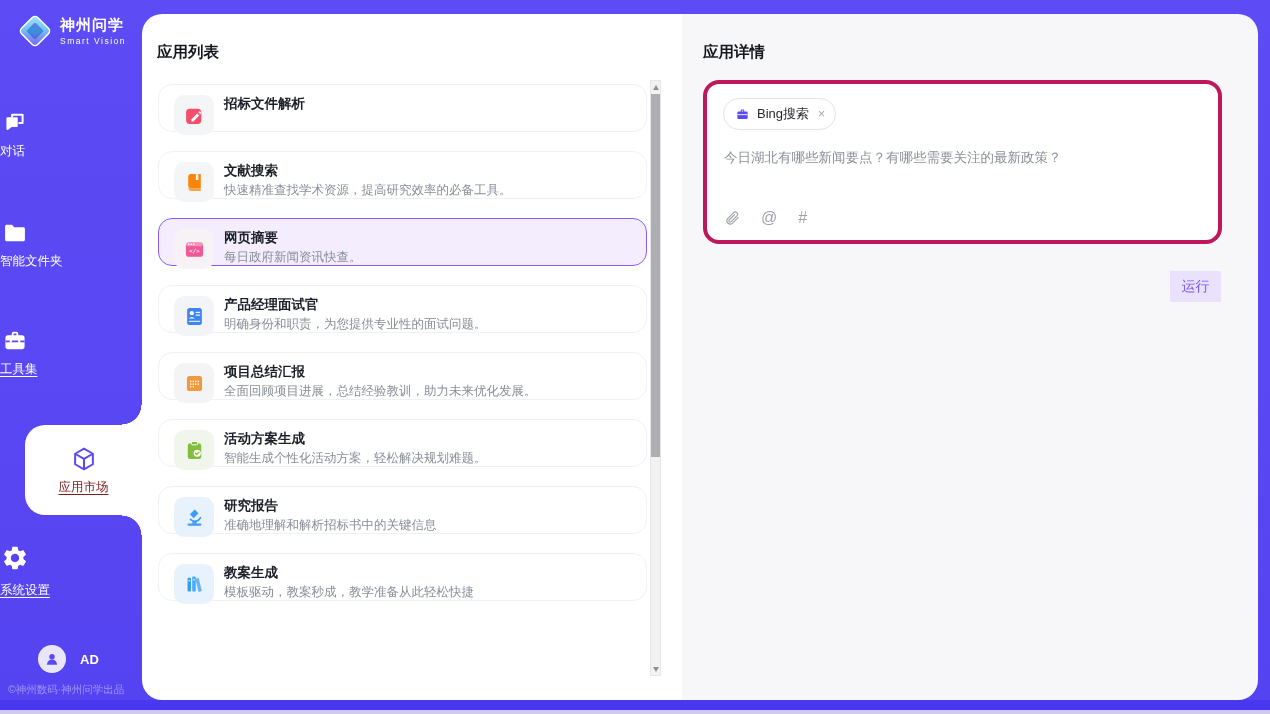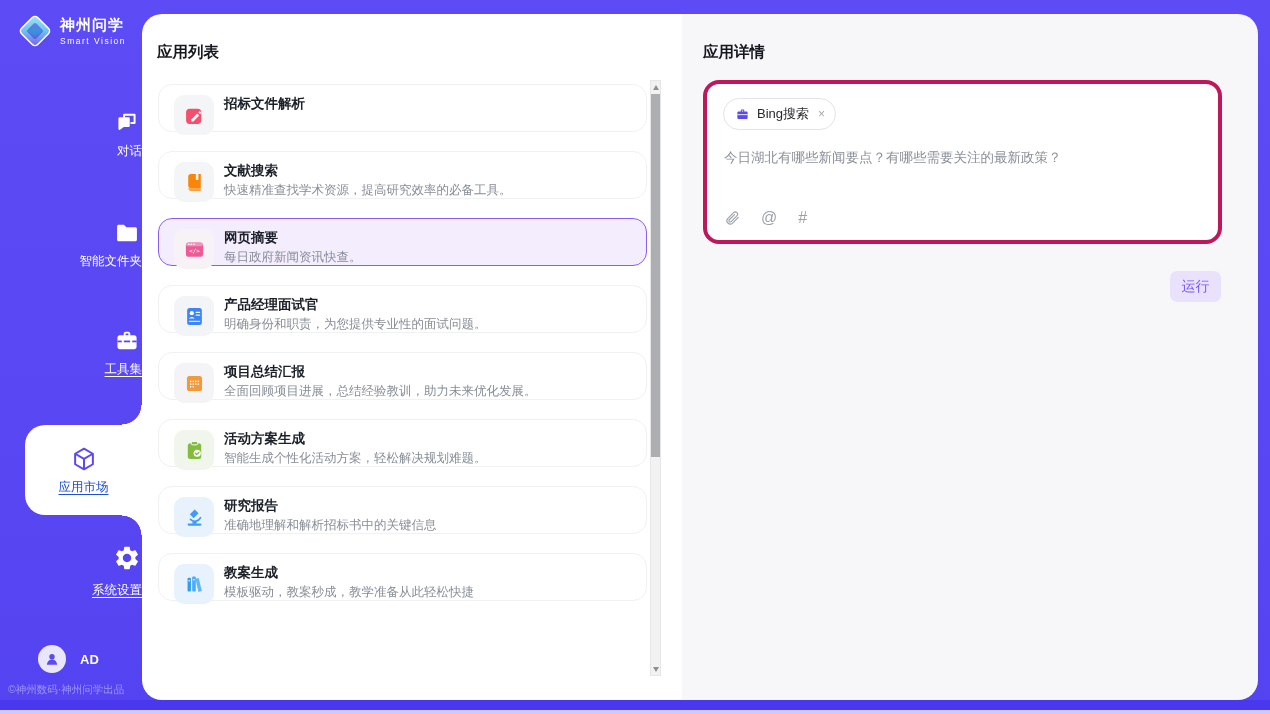--- a/index.html
+++ b/index.html
@@ -10,28 +10,28 @@
   .bottom-bar  { position:absolute; left:0; top:700px; width:1270px; height:10px; background:#4a38ef; }
   .bottom-light{ position:absolute; left:0; top:710px; width:1270px; height:4px; background:#cfc9f7; }
 
   
   .sidebar { position:absolute; left:0; top:0; width:142px; height:700px; color:#fff; }
   .logo-row { position:absolute; top:12px; left:16px; display:flex; align-items:center; gap:6px; }
   .logo-mark { width:38px; height:38px; }
   .brand-name { font-size:15px; font-weight:bold; letter-spacing:1px; }
   .brand-sub  { font-size:8.5px; letter-spacing:1.5px; margin-top:1px; }
 
-  .nav-item { position:absolute; left:0; width:142px; display:flex; flex-direction:column; align-items:flex-end; gap:5px; cursor:pointer; }
+  .nav-item { position:absolute; left:0; width:142px; display:flex; flex-direction:column; align-items:flex-start; gap:5px; cursor:pointer; }
   .nav-icon { width:30px; height:30px; display:flex; align-items:center; justify-content:center; }
   .nav-icon svg { width:28px; height:28px; }
   .nav-label { font-size:12.5px; color:#fff; }
   .nav-label.u { text-decoration:underline; text-underline-offset:3px; }
 
   .active-tab { position:absolute; left:25px; top:425px; width:117px; height:90px; background:#fff; border-radius:20px 0 0 20px; display:flex; flex-direction:column; align-items:center; justify-content:center; gap:5px; cursor:pointer; }
-  .active-tab .nav-label { color:#1d4ed8; text-decoration:underline; text-underline-offset:3px; }
+  .active-tab .nav-label { color:#7f1d1d; text-decoration:underline; text-underline-offset:3px; }
   .fillet { position:absolute; right:0; width:20px; height:20px; }
   .fillet.top { top:-20px; background:radial-gradient(circle 20px at 0 0, rgba(0,0,0,0) 0 19px, #fff 19.6px); }
   .fillet.bot { bottom:-20px; background:radial-gradient(circle 20px at 0 100%, rgba(0,0,0,0) 0 19px, #fff 19.6px); }
 
   .user-row { position:absolute; top:645px; left:38px; display:flex; align-items:center; gap:14px; cursor:pointer;font-weight:bold; }
   .avatar { width:28px; height:28px; border-radius:50%; background:#eae6fa; display:flex; align-items:center; justify-content:center; }
   .avatar svg { width:18px; height:18px; }
   .user-name { font-size:13px; color:#fff; }
   .copyright { position:absolute; top:683px; left:8px; font-size:10.5px; color:rgba(255,255,255,.42); white-space:nowrap; }
 
@@ -61,21 +61,21 @@
   .panel-detail .panel-title { left:21px; }
   .detail-card { position:absolute; left:21px; top:66px; width:519px; height:164px; background:#fff; border:4px solid #be185d; border-radius:16px; }
   .chip { position:absolute; left:16px; top:14px; height:32px; padding:0 10px 0 11px; border:1px solid #e4e4e8; border-radius:16px; background:#fff; display:inline-flex; align-items:center; gap:7px; cursor:pointer; }
   .chip svg { width:15px; height:15px; }
   .chip-label { font-size:13px; color:#26282c; }
   .chip-close { font-size:12px; color:#a5a8ae; margin-left:2px; cursor:pointer; }
   .query-text { position:absolute; left:17px; top:64px; width:480px; font-size:13.5px; color:#8a8f98; line-height:1.5; cursor:text; }
   .attach-row { position:absolute; left:17px; bottom:14px; display:flex; align-items:center; gap:21px; }
   .attach-row .a-icon { color:#9ca1a9; font-size:16px; line-height:1; cursor:pointer; display:flex; align-items:center; }
   .attach-row svg { width:16px; height:16px; }
-  .run-btn { position:absolute; right:37px; top:257px; width:51px; height:31px; background:#eae2fc; color:#7b57f5; font-size:14px; border:none; border-radius:7px; cursor:pointer; font-family:inherit; }
+  .run-btn { position:absolute; right:37px; top:257px; width:51px; height:31px; background:#eae2fc; color:#7b57f5; font-size:14px; border:none; border-radius:1px; cursor:pointer; font-family:inherit; }
 </style>
 </head>
 <body>
 
 <div class="frame">
 
   <div class="sidebar">
     <div class="logo-row">
       <svg class="logo-mark" viewBox="0 0 40 40">
         <defs>

